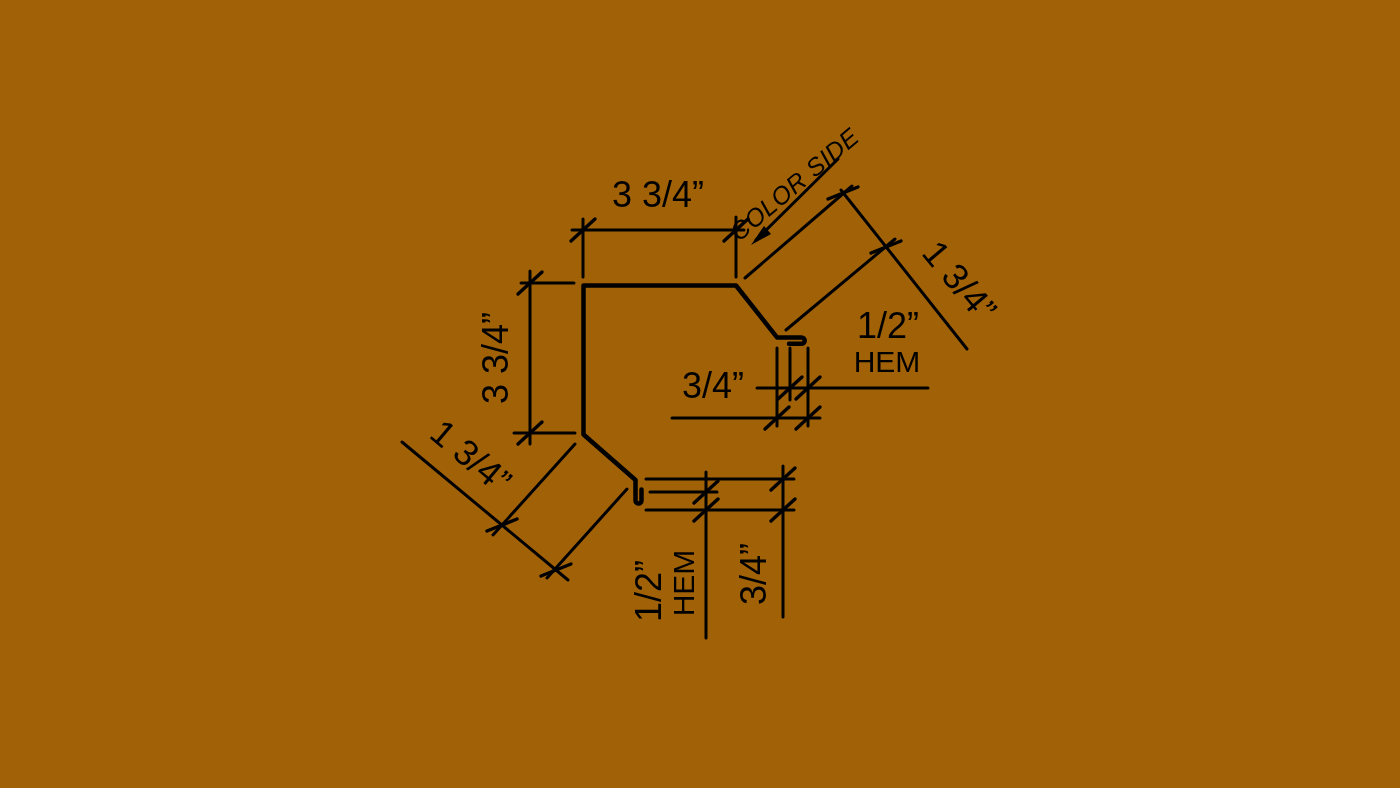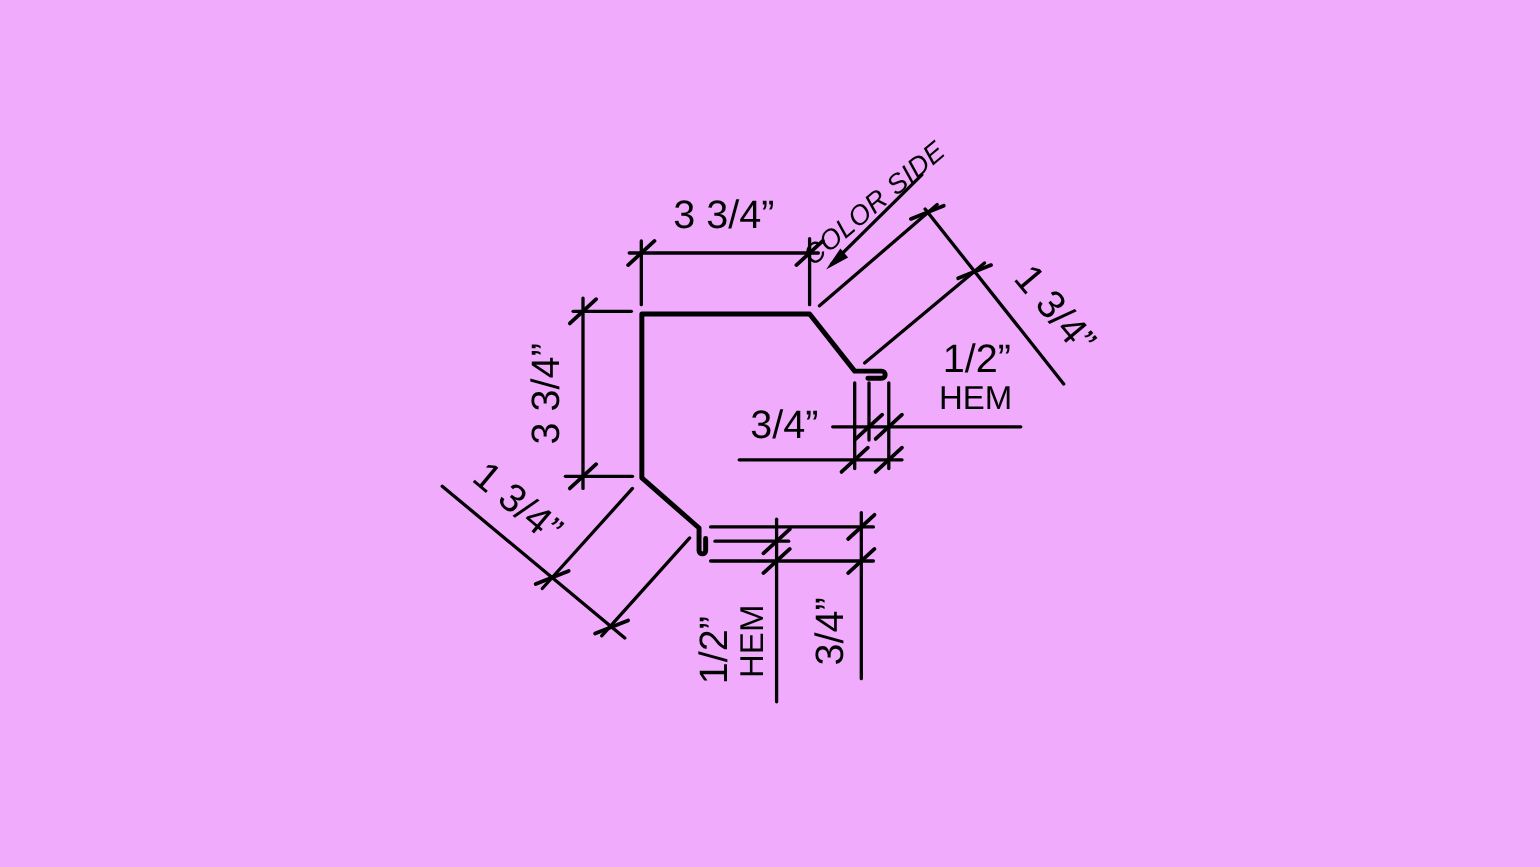--- a/index.html
+++ b/index.html
@@ -4,21 +4,21 @@
 <style>
   html, body {
     margin: 0;
     padding: 0;
     background: #ffffff;
   }
   .canvas {
     position: relative;
     width: 1400px;
     height: 788px;
-    background: #f0abfc;
+    background: #a16207;
     overflow: hidden;
     font-family: "Liberation Sans", sans-serif;
   }
   svg text {
     font-family: "Liberation Sans", sans-serif;
     fill: #000000;
   }
   .dim-text   { font-size: 36px; }
   .hem-text   { font-size: 30px; }
   .note-text  { font-size: 25px; font-style: italic; letter-spacing: 0.5px; }

